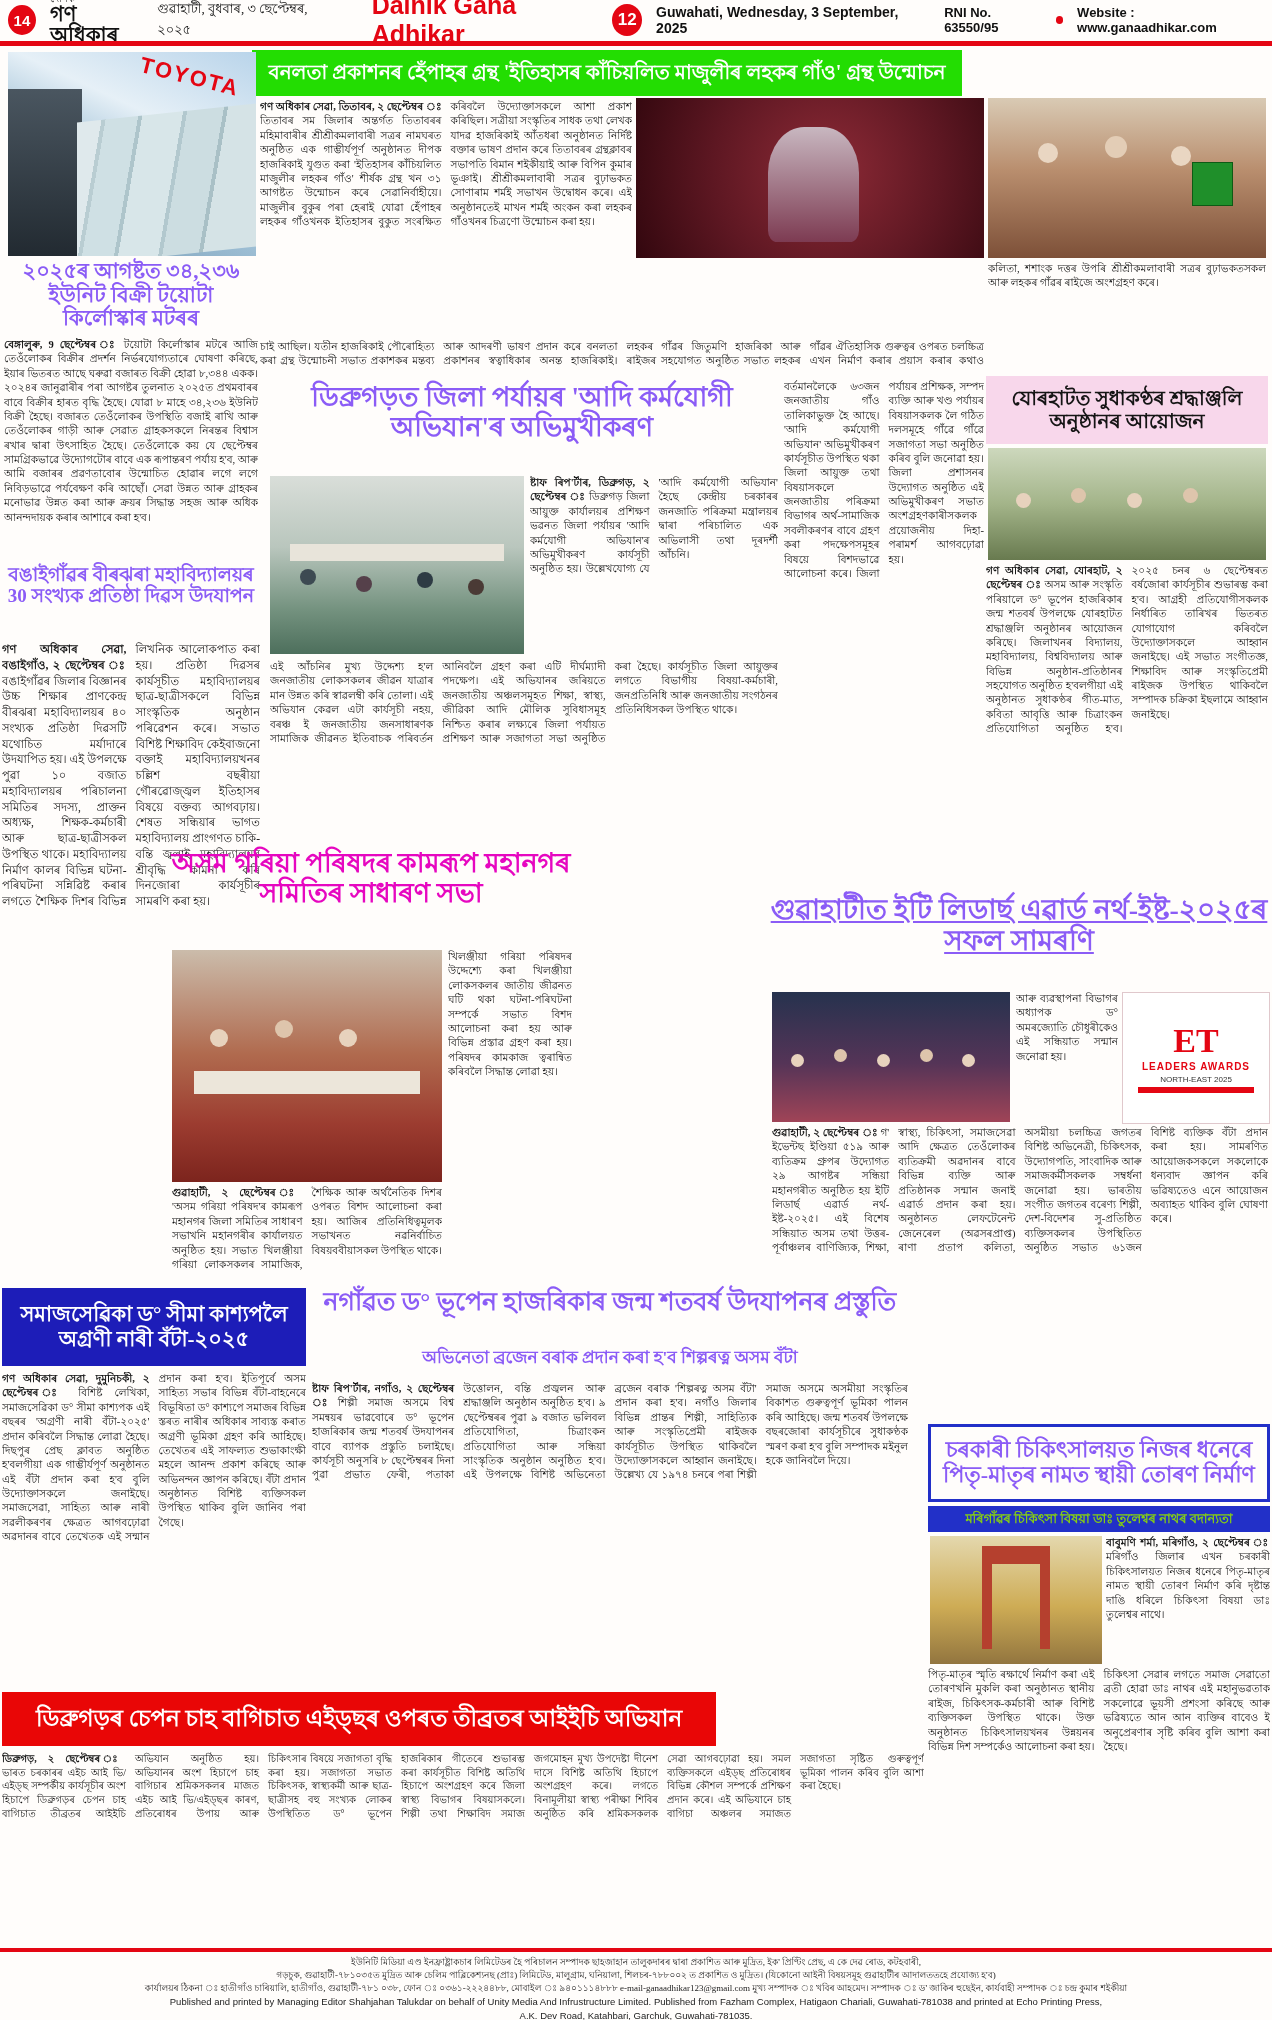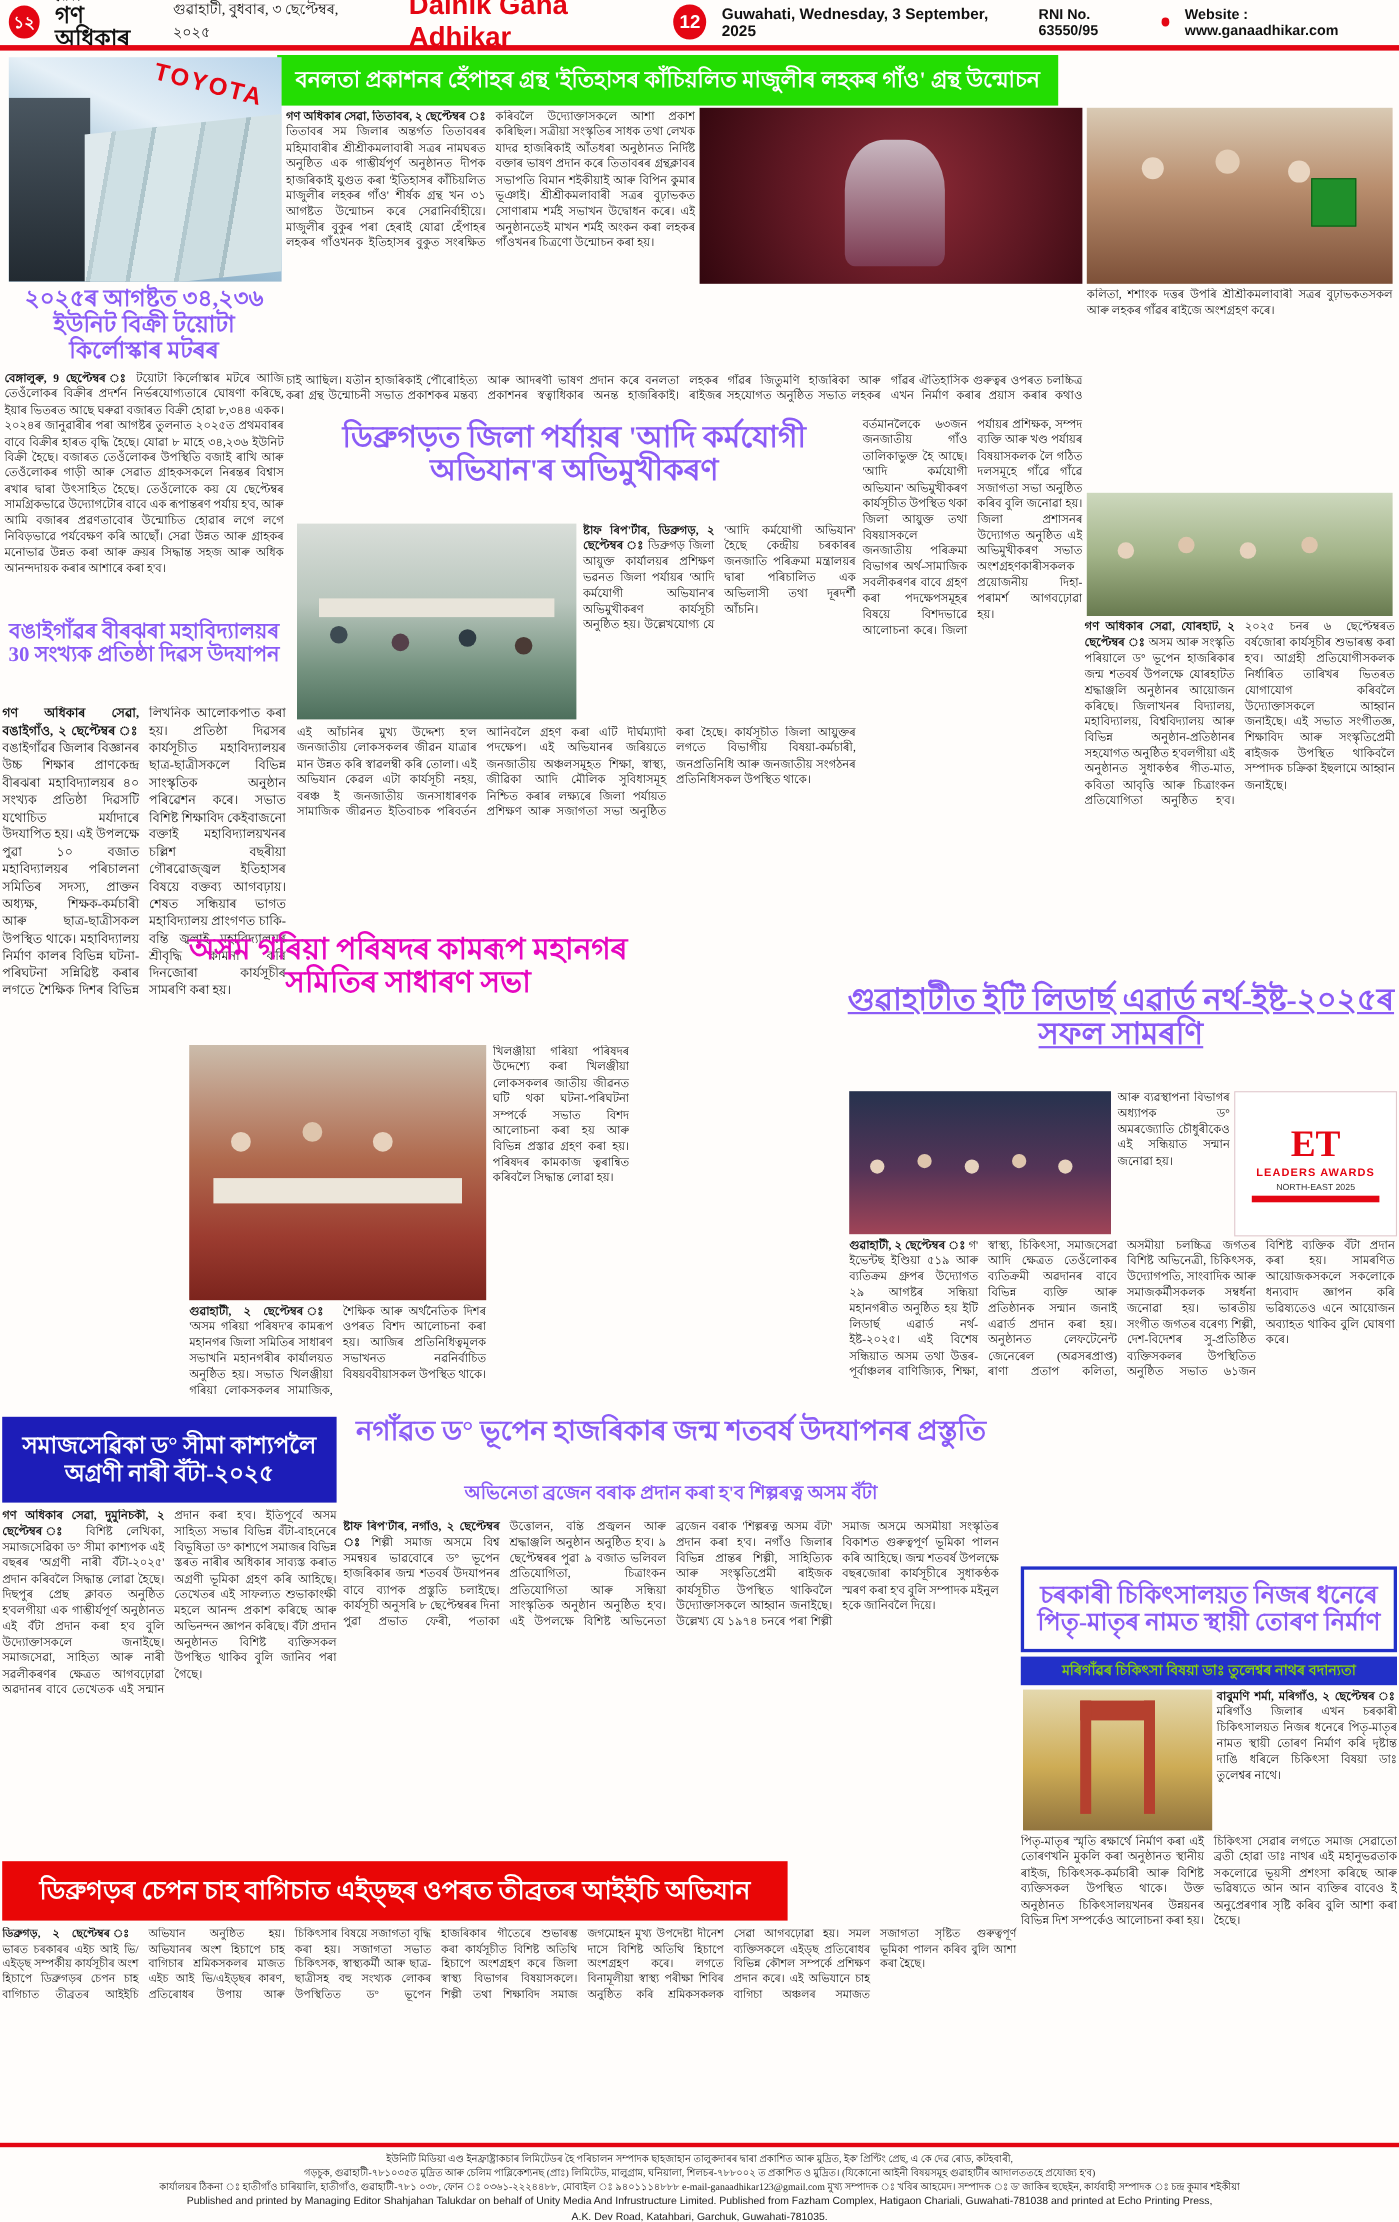--- a/index.html
+++ b/index.html
@@ -59,21 +59,21 @@
   .et-bar{width:80%;height:6px;background:#e40613;}
   .footer-line{width:1272px;text-align:center;color:#1c1c1c;font-size:9px;line-height:1.45;}
   .footer-en{font-family:"Liberation Sans",sans-serif;font-size:9.5px;color:#222;}
 </style>
 </head>
 <body>
 
 <div id="page">
 
   <div class="abs mast">
-    <span class="badge b1">১২</span>
+    <span class="badge b1">14</span>
     <span class="logo-as">
       <span class="daily">দৈনিক</span>
       <span class="nm">গণ অধিকাৰ</span>
     </span>
     <span class="date-as">গুৱাহাটী, বুধবাৰ, ৩ ছেপ্টেম্বৰ, ২০২৫</span>
     <span class="title-en" style="margin-left:26px;">Dainik Gana Adhikar</span>
     <span class="badge b2">12</span>
     <span class="date-en">Guwahati, Wednesday, 3 September, 2025</span>
     <span class="rni" style="margin-left:16px;">RNI No. 63550/95</span>
     <span class="dot"></span>
@@ -124,20 +124,21 @@
     <div class="head-blob" style="left:58%;top:54%;width:16px;height:16px;background:#2e3b44;"></div>
     <div class="head-blob" style="left:78%;top:58%;width:16px;height:16px;background:#4a3a35;"></div>
   </div>
   <div class="abs body-txt cols2" style="left:530px;top:476px;width:248px;height:178px;">
     <span class="byline">ষ্টাফ ৰিপ'ৰ্টাৰ, ডিব্ৰুগড়, ২ ছেপ্টেম্বৰ ঃ</span>
     <span>ডিব্ৰুগড় জিলা আয়ুক্ত কাৰ্যালয়ৰ প্ৰশিক্ষণ ভৱনত জিলা পৰ্যায়ৰ 'আদি কৰ্মযোগী অভিযান'ৰ অভিমুখীকৰণ কাৰ্যসূচী অনুষ্ঠিত হয়। উল্লেখযোগ্য যে 'আদি কৰ্মযোগী অভিযান' হৈছে কেন্দ্ৰীয় চৰকাৰৰ জনজাতি পৰিক্ৰমা মন্ত্ৰালয়ৰ দ্বাৰা পৰিচালিত এক অভিলাসী তথা দূৰদৰ্শী আঁচনি।</span>
   </div>
   <div class="abs body-txt cols3" style="left:270px;top:660px;width:508px;height:184px;">এই আঁচনিৰ মুখ্য উদ্দেশ্য হ'ল জনজাতীয় লোকসকলৰ জীৱন যাত্ৰাৰ মান উন্নত কৰি স্বাৱলম্বী কৰি তোলা। এই অভিযান কেৱল এটা কাৰ্যসূচী নহয়, বৰঞ্চ ই জনজাতীয় জনসাধাৰণক সামাজিক জীৱনত ইতিবাচক পৰিবৰ্তন আনিবলৈ গ্ৰহণ কৰা এটি দীৰ্ঘম্যাদী পদক্ষেপ। এই অভিযানৰ জৰিয়তে জনজাতীয় অঞ্চলসমূহত শিক্ষা, স্বাস্থ্য, জীৱিকা আদি মৌলিক সুবিধাসমূহ নিশ্চিত কৰাৰ লক্ষ্যৰে জিলা পৰ্যায়ত প্ৰশিক্ষণ আৰু সজাগতা সভা অনুষ্ঠিত কৰা হৈছে। কাৰ্যসূচীত জিলা আয়ুক্তৰ লগতে বিভাগীয় বিষয়া-কৰ্মচাৰী, জনপ্ৰতিনিধি আৰু জনজাতীয় সংগঠনৰ প্ৰতিনিধিসকল উপস্থিত থাকে।</div>
   <div class="abs body-txt cols2" style="left:784px;top:380px;width:200px;height:464px;">বৰ্তমানলৈকে ৬৩জন জনজাতীয় গাঁও তালিকাভুক্ত হৈ আছে। 'আদি কৰ্মযোগী অভিযান' অভিমুখীকৰণ কাৰ্যসূচীত উপস্থিত থকা জিলা আয়ুক্ত তথা বিষয়াসকলে জনজাতীয় পৰিক্ৰমা বিভাগৰ অৰ্থ-সামাজিক সবলীকৰণৰ বাবে গ্ৰহণ কৰা পদক্ষেপসমূহৰ বিষয়ে বিশদভাৱে আলোচনা কৰে। জিলা পৰ্যায়ৰ প্ৰশিক্ষক, সম্পদ ব্যক্তি আৰু খণ্ড পৰ্যায়ৰ বিষয়াসকলক লৈ গঠিত দলসমূহে গাঁৱে গাঁৱে সজাগতা সভা অনুষ্ঠিত কৰিব বুলি জনোৱা হয়। জিলা প্ৰশাসনৰ উদ্যোগত অনুষ্ঠিত এই অভিমুখীকৰণ সভাত অংশগ্ৰহণকাৰীসকলক প্ৰয়োজনীয় দিহা-পৰামৰ্শ আগবঢ়োৱা হয়।</div>
 
+  <div class="abs banner" style="left:986px;top:376px;width:282px;height:68px;background:#f8d7eb;color:#151515;font-size:20px;line-height:1.15;">যোৰহাটত সুধাকণ্ঠৰ শ্ৰদ্ধাঞ্জলি অনুষ্ঠানৰ আয়োজন</div>
   <div class="photo ph-jorhat" style="left:988px;top:448px;width:278px;height:112px;">
     <div class="head-blob" style="left:10%;top:40%;width:15px;height:15px;background:#e7d2bd;"></div>
     <div class="head-blob" style="left:30%;top:36%;width:15px;height:15px;background:#dec5ac;"></div>
     <div class="head-blob" style="left:50%;top:40%;width:15px;height:15px;background:#e7d2bd;"></div>
     <div class="head-blob" style="left:70%;top:36%;width:15px;height:15px;background:#dec5ac;"></div>
   </div>
   <div class="abs body-txt cols2" style="left:986px;top:564px;width:282px;height:318px;">
     <span class="byline">গণ অধিকাৰ সেৱা, যোৰহাট, ২ ছেপ্টেম্বৰ ঃ</span>
     <span>অসম আৰু সংস্কৃতি পৰিয়ালে ড° ভূপেন হাজৰিকাৰ জন্ম শতবৰ্ষ উপলক্ষে যোৰহাটত শ্ৰদ্ধাঞ্জলি অনুষ্ঠানৰ আয়োজন কৰিছে। জিলাখনৰ বিদ্যালয়, মহাবিদ্যালয়, বিশ্ববিদ্যালয় আৰু বিভিন্ন অনুষ্ঠান-প্ৰতিষ্ঠানৰ সহযোগত অনুষ্ঠিত হ'বলগীয়া এই অনুষ্ঠানত সুধাকণ্ঠৰ গীত-মাত, কবিতা আবৃত্তি আৰু চিত্ৰাংকন প্ৰতিযোগিতা অনুষ্ঠিত হ'ব। ২০২৫ চনৰ ৬ ছেপ্টেম্বৰত বৰ্ষজোৰা কাৰ্যসূচীৰ শুভাৰম্ভ কৰা হ'ব। আগ্ৰহী প্ৰতিযোগীসকলক নিৰ্ধাৰিত তাৰিখৰ ভিতৰত যোগাযোগ কৰিবলৈ উদ্যোক্তাসকলে আহ্বান জনাইছে। এই সভাত সংগীতজ্ঞ, শিক্ষাবিদ আৰু সংস্কৃতিপ্ৰেমী ৰাইজক উপস্থিত থাকিবলৈ সম্পাদক চক্ৰিকা ইছলামে আহ্বান জনাইছে।</span>
   </div>

